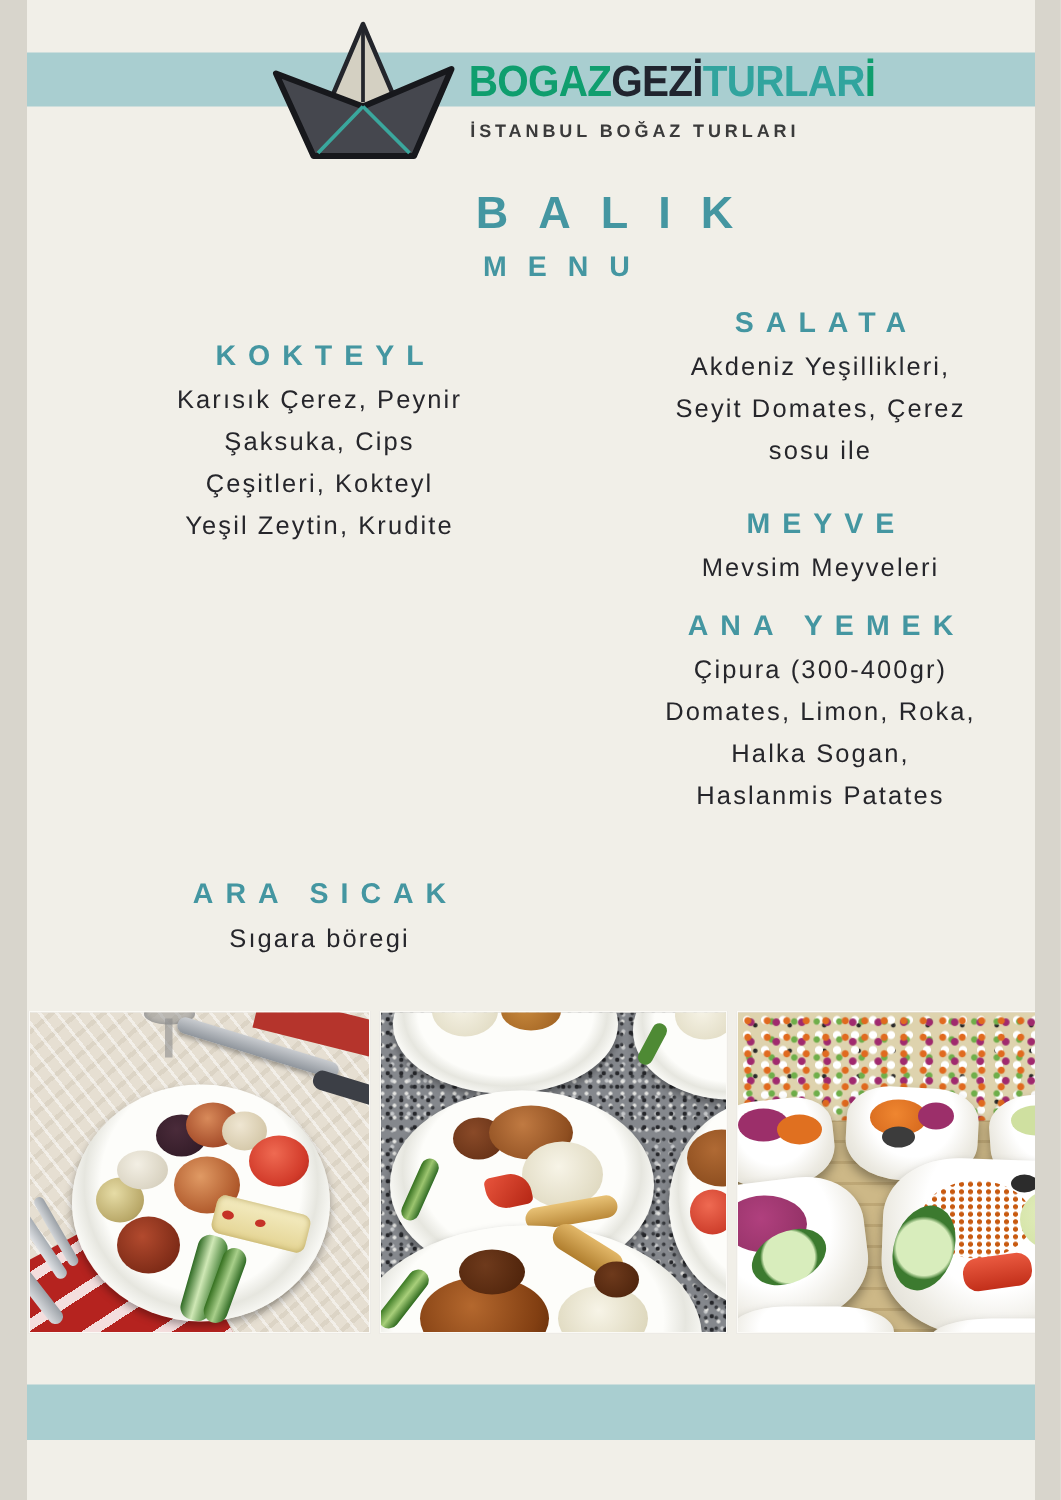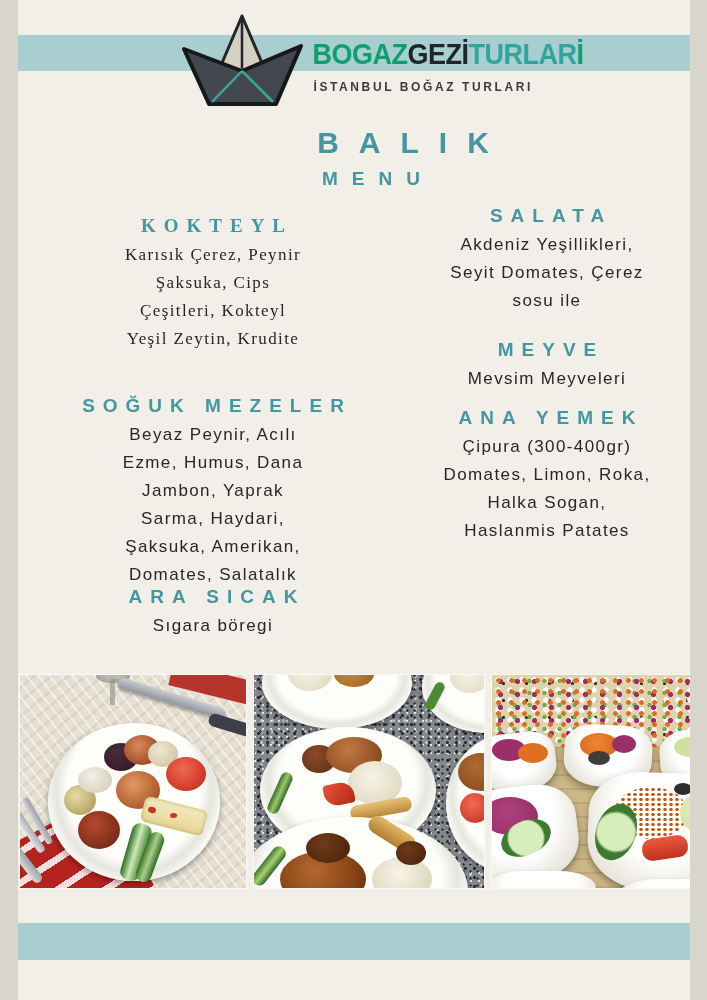--- a/index.html
+++ b/index.html
@@ -28,21 +28,21 @@
     color:#4496a1;font-weight:bold;font-size:30px;letter-spacing:20px;text-indent:20px;margin-left:32px;}
   .title-sub{position:absolute;left:0;top:168px;width:707px;text-align:center;
     color:#4496a1;font-weight:bold;font-size:19px;letter-spacing:14px;text-indent:14px;}
 
   
   .sec{position:absolute;text-align:center;}
   .sec .hd{color:#4496a1;font-weight:bold;font-size:19px;letter-spacing:8px;text-indent:8px;margin-bottom:4px;}
   .sec .bd{color:#26262b;font-size:17px;line-height:28px;letter-spacing:1.4px;white-space:pre-line;}
   .col-l{left:28px;width:335px;}
   .col-r{left:362px;width:335px;}
-  .sec-kokteyl{top:215px;font-family:Liberation Serif, serif;}
+  .sec-kokteyl{top:227px;}
   .sec-soguk{top:395px;}
   .sec-ara{top:586px;}
   .sec-salata{top:205px;}
   .sec-meyve{top:339px;}
   .sec-ana{top:407px;}
   .sec-mesrubat{top:556px;}
 
   
   .photo{position:absolute;top:675px;height:213px;overflow:hidden;
     outline:1px solid #fbfaf6;box-shadow:0 0 0 1px rgba(0,0,0,.15);}
@@ -100,29 +100,20 @@
   <div class="title-main">BALIK</div>
   <div class="title-sub">MENU</div>
 
   <div class="sec col-l sec-kokteyl">
     <div class="hd">KOKTEYL</div>
     <div class="bd">Karısık Çerez, Peynir
 Şaksuka, Cips
 Çeşitleri, Kokteyl
 Yeşil Zeytin, Krudite</div>
   </div>
-  <div class="sec col-l sec-soguk">
-    <div class="hd">SOĞUK MEZELER</div>
-    <div class="bd">Beyaz Peynir, Acılı
-Ezme, Humus, Dana
-Jambon, Yaprak
-Sarma, Haydari,
-Şaksuka, Amerikan,
-Domates, Salatalık</div>
-  </div>
   <div class="sec col-l sec-ara">
     <div class="hd">ARA SICAK</div>
     <div class="bd">Sıgara böregi</div>
   </div>
 
   <div class="sec col-r sec-salata">
     <div class="hd">SALATA</div>
     <div class="bd">Akdeniz Yeşillikleri,
 Seyit Domates, Çerez
 sosu ile</div>

